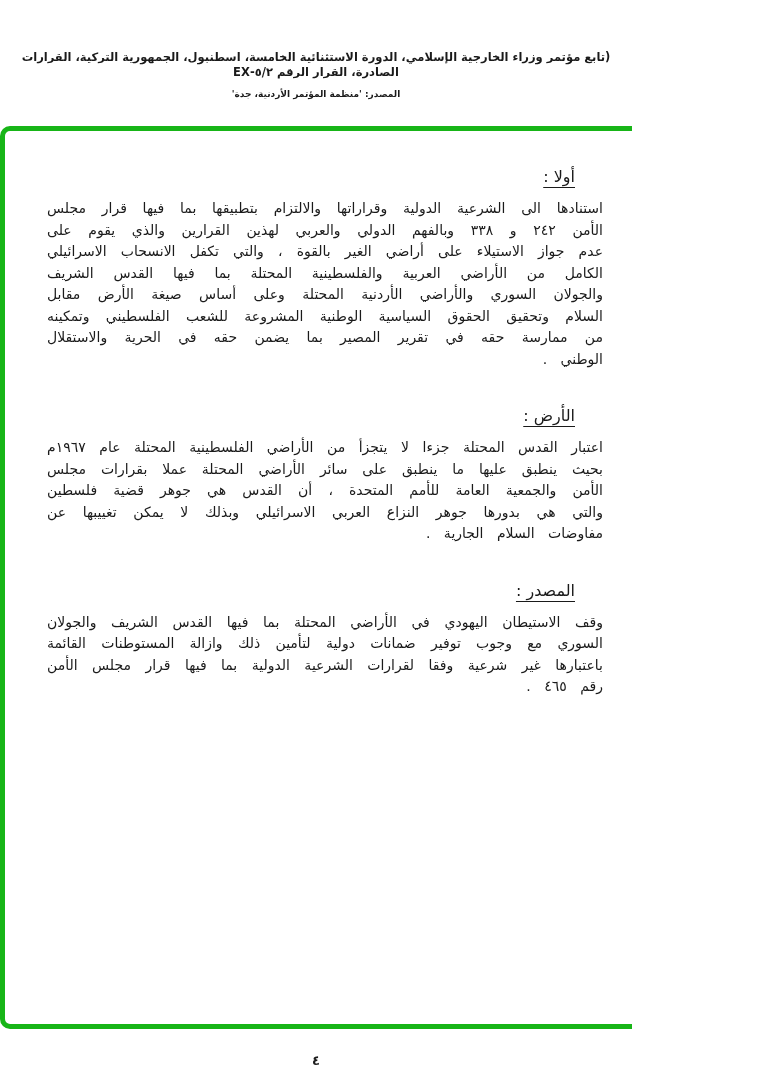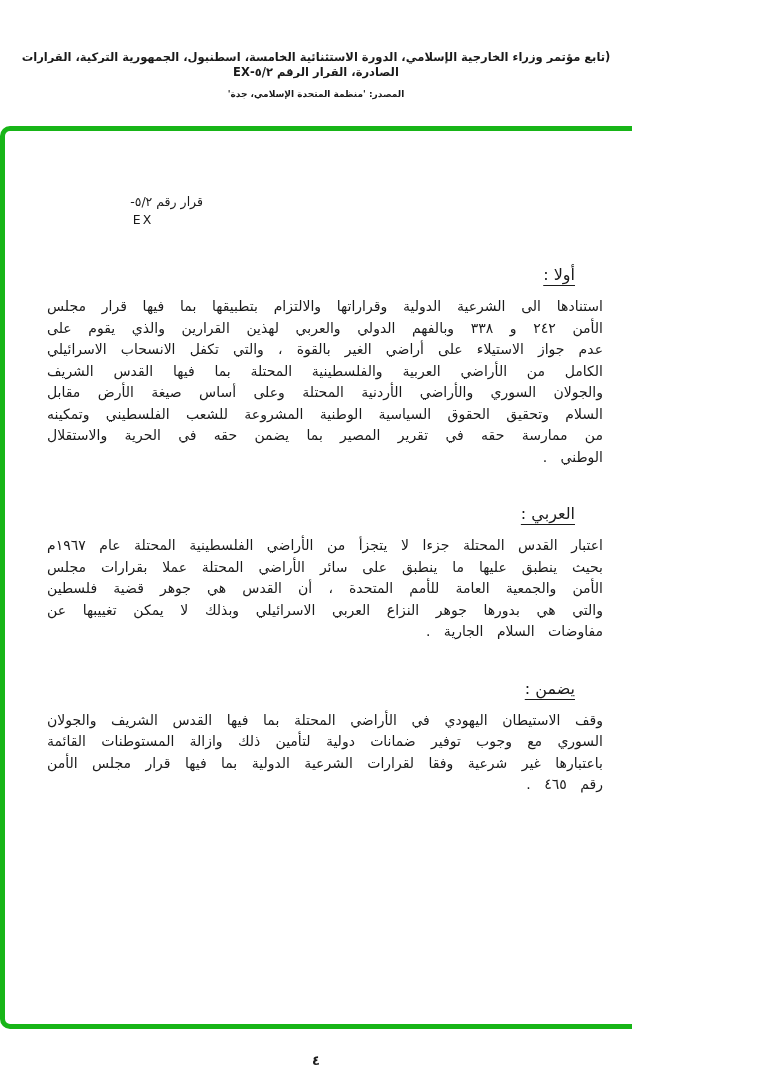--- a/index.html
+++ b/index.html
@@ -84,42 +84,38 @@
     font-weight: bold;
   }
 </style>
 </head>
 <body>
 
 <div class="page">
 
   <div class="doc-header">(تابع مؤتمر وزراء الخارجية الإسلامي، الدورة الاستثنائية الخامسة، اسطنبول، الجمهورية التركية، القرارات الصادرة، القرار الرقم ٥/٢-EX</div>
 
-  <div class="doc-source">المصدر: 'منظمة المتحدة الإسلامي، جدة'</div>
+  <div class="doc-source">المصدر: 'منظمة المؤتمر الأردنية، جدة'</div>
 
   <div class="scan-frame" style="border-color: rgb(23, 181, 23);">
     <div class="frame-content">
 
-      <div class="res-number">
-        <div>قرار رقم ٥/٢-</div>
-        <div class="latin-line">EX</div>
-      </div>
 
       <div>
         <div class="section-heading">أولا :</div>
         <p class="section-body">استنادها الى الشرعية الدولية وقراراتها والالتزام بتطبيقها بما فيها قرار مجلس الأمن ٢٤٢ و ٣٣٨ وبالفهم الدولي والعربي لهذين القرارين والذي يقوم على عدم جواز الاستيلاء على أراضي الغير بالقوة ، والتي تكفل الانسحاب الاسرائيلي الكامل من الأراضي العربية والفلسطينية المحتلة بما فيها القدس الشريف والجولان السوري والأراضي الأردنية المحتلة وعلى أساس صيغة الأرض مقابل السلام وتحقيق الحقوق السياسية الوطنية المشروعة للشعب الفلسطيني وتمكينه من ممارسة حقه في تقرير المصير بما يضمن حقه في الحرية والاستقلال الوطني .</p>
       </div>
 
       <div>
-        <div class="section-heading">العربي :</div>
+        <div class="section-heading">الأرض :</div>
         <p class="section-body">اعتبار القدس المحتلة جزءا لا يتجزأ من الأراضي الفلسطينية المحتلة عام ١٩٦٧م بحيث ينطبق عليها ما ينطبق على سائر الأراضي المحتلة عملا بقرارات مجلس الأمن والجمعية العامة للأمم المتحدة ، أن القدس هي جوهر قضية فلسطين والتي هي بدورها جوهر النزاع العربي الاسرائيلي وبذلك لا يمكن تغييبها عن مفاوضات السلام الجارية .</p>
       </div>
 
       <div>
-        <div class="section-heading">يضمن :</div>
+        <div class="section-heading">المصدر :</div>
         <p class="section-body">وقف الاستيطان اليهودي في الأراضي المحتلة بما فيها القدس الشريف والجولان السوري مع وجوب توفير ضمانات دولية لتأمين ذلك وازالة المستوطنات القائمة باعتبارها غير شرعية وفقا لقرارات الشرعية الدولية بما فيها قرار مجلس الأمن رقم ٤٦٥ .</p>
       </div>
 
     </div>
   </div>
 
   <div class="page-number">٤</div>
 
 </div>
 

